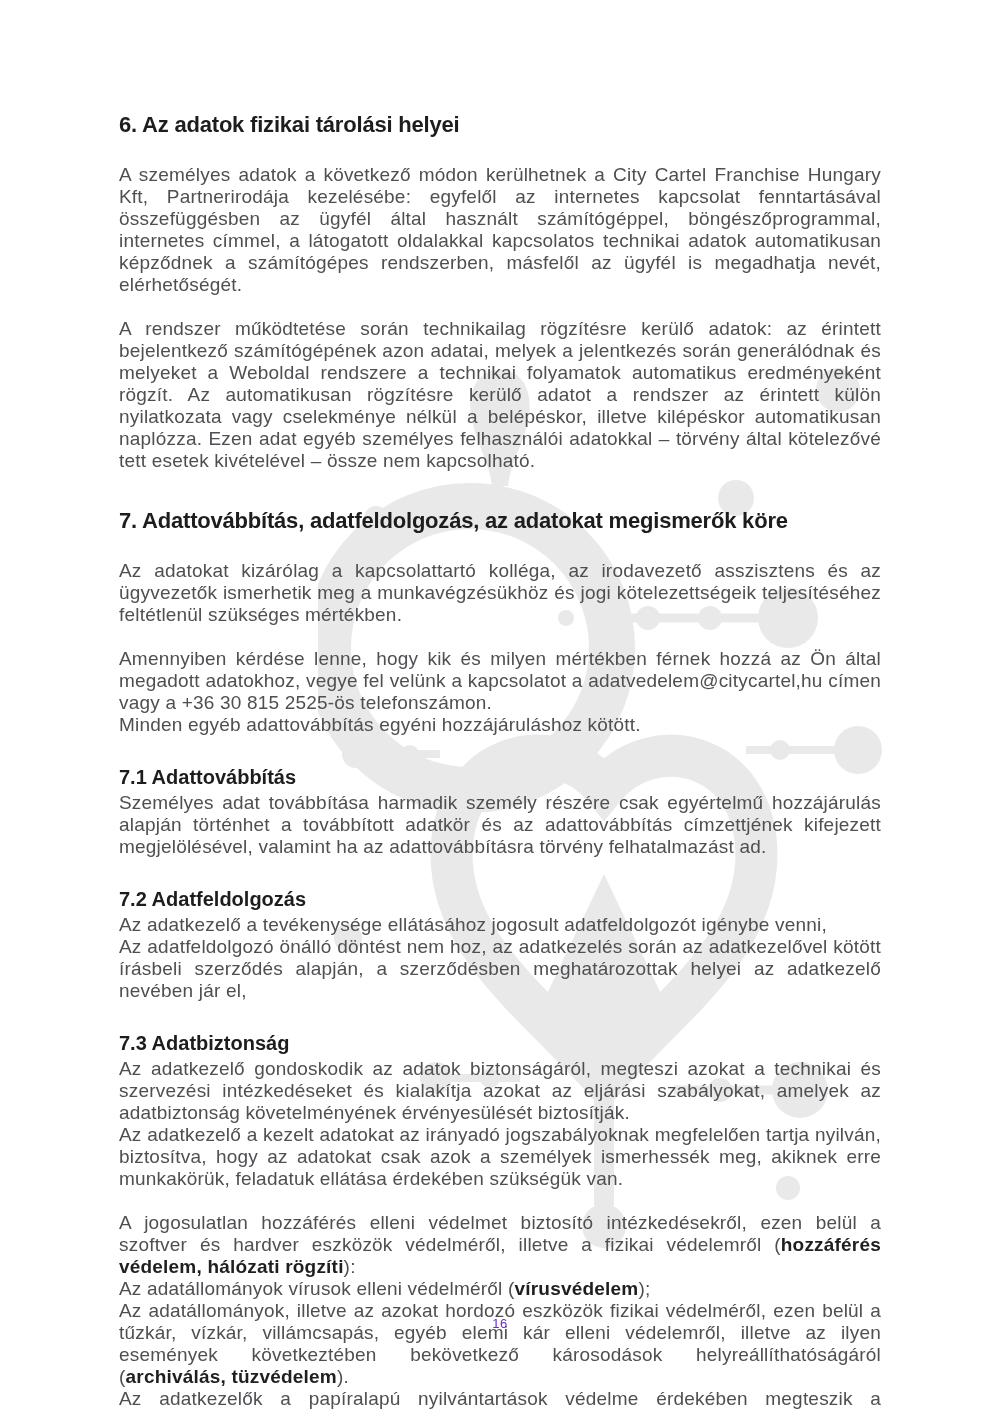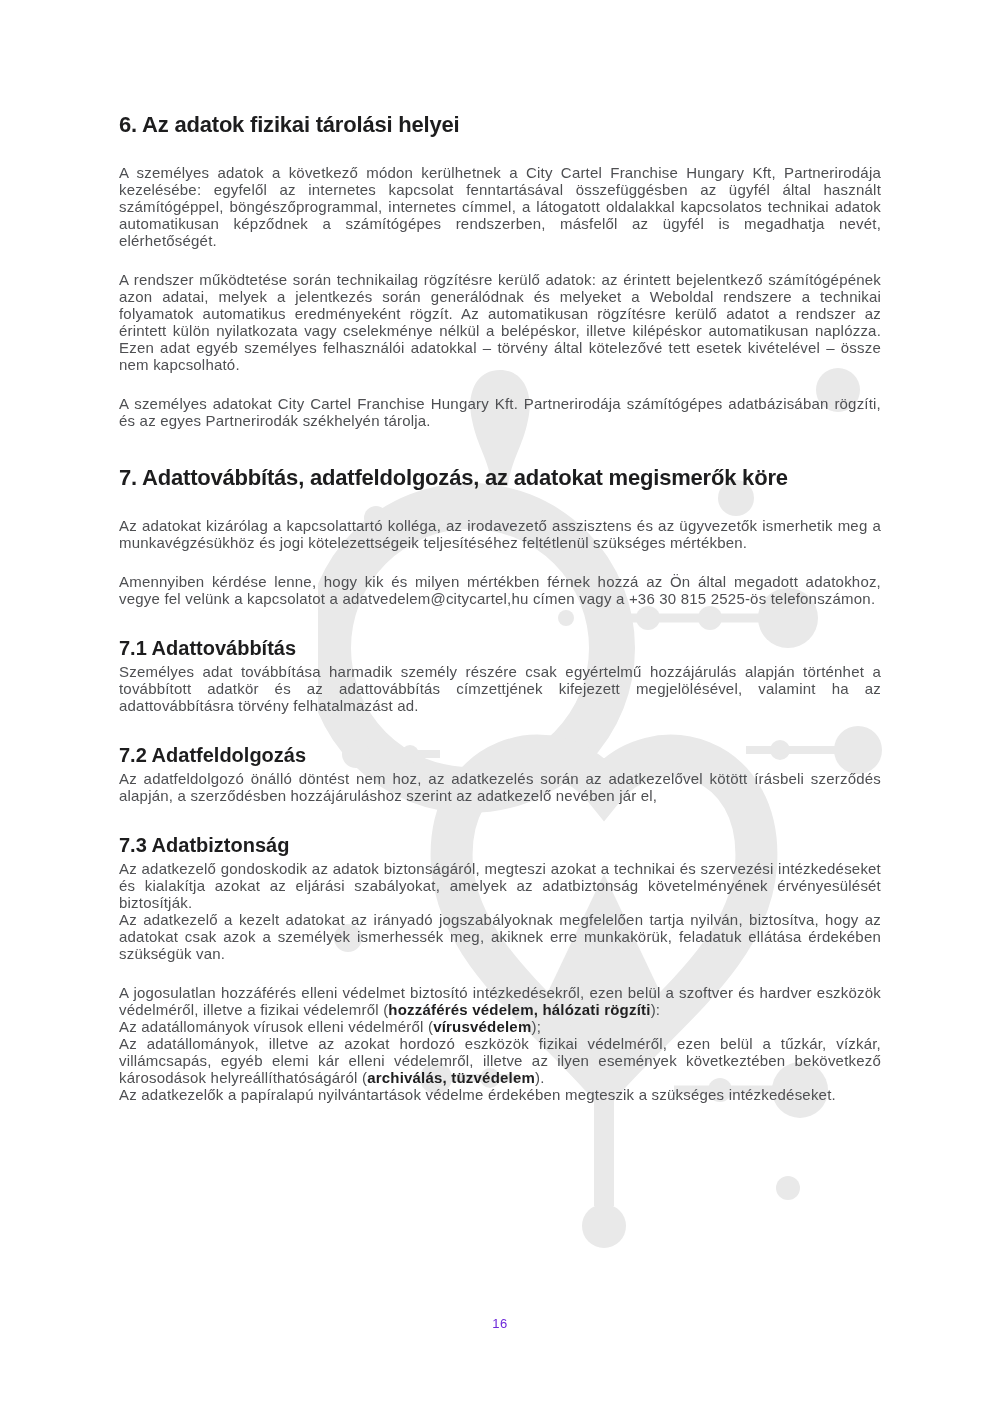--- a/index.html
+++ b/index.html
@@ -34,22 +34,22 @@
     margin:0 0 26px 0;
   }
   h1.sec7 { margin-top:36px; }
   h2 {
     font-size:20px;
     font-weight:700;
     color:#1d1d1e;
     margin:30px 0 3px 0;
   }
   p.para {
-    font-size:15px;
-    line-height:17px;
+    font-size:19px;
+    line-height:22px;
     letter-spacing:0.2px;
     text-align:justify;
     color:#4e4f52;
     margin:0 0 22px 0;
   }
   .tight p.para { margin:0; }
   .group-gap { height:22px; }
   p.para .b, strong {
     font-weight:700;
     color:#1f1f20;
@@ -115,36 +115,37 @@
       <circle cx="470" cy="870" r="12" stroke="none"></circle>
     </g>
   </svg>
 
   <main class="content">
 
     <h1>6. Az adatok fizikai tárolási helyei</h1>
 
     <p class="para">A személyes adatok a következő módon kerülhetnek a City Cartel Franchise Hungary Kft, Partnerirodája kezelésébe: egyfelől az internetes kapcsolat fenntartásával összefüggésben az ügyfél által használt számítógéppel, böngészőprogrammal, internetes címmel, a látogatott oldalakkal kapcsolatos technikai adatok automatikusan képződnek a számítógépes rendszerben, másfelől az ügyfél is megadhatja nevét, elérhetőségét.</p>
     <p class="para">A rendszer működtetése során technikailag rögzítésre kerülő adatok: az érintett bejelentkező számítógépének azon adatai, melyek a jelentkezés során generálódnak és melyeket a Weboldal rendszere a technikai folyamatok automatikus eredményeként rögzít. Az automatikusan rögzítésre kerülő adatot a rendszer az érintett külön nyilatkozata vagy cselekménye nélkül a belépéskor, illetve kilépéskor automatikusan naplózza. Ezen adat egyéb személyes felhasználói adatokkal – törvény által kötelezővé tett esetek kivételével – össze nem kapcsolható.</p>
-    <p class="para">A személyes adatokat City Cartel Franchise Hungary Kft. Partnerirodája számítógépes adatbázisában rögzíti, és az egyes Partnerirodák székhelyén tárolja.</p>
 
     <h1 class="sec7">7. Adattovábbítás, adatfeldolgozás, az adatokat megismerők köre</h1>
 
     <p class="para">Az adatokat kizárólag a kapcsolattartó kolléga, az irodavezető asszisztens és az ügyvezetők ismerhetik meg a munkavégzésükhöz és jogi kötelezettségeik teljesítéséhez feltétlenül szükséges mértékben.</p>
 
     <div class="tight">
       <p class="para">Amennyiben kérdése lenne, hogy kik és milyen mértékben férnek hozzá az Ön által megadott adatokhoz, vegye fel velünk a kapcsolatot a adatvedelem@citycartel,hu címen vagy a +36 30 815 2525-ös telefonszámon.</p>
+      <p class="para">Minden egyéb adattovábbítás egyéni hozzájáruláshoz kötött.</p>
     </div>
 
     <h2>7.1 Adattovábbítás</h2>
     <p class="para">Személyes adat továbbítása harmadik személy részére csak egyértelmű hozzájárulás alapján történhet a továbbított adatkör és az adattovábbítás címzettjének kifejezett megjelölésével, valamint ha az adattovábbításra törvény felhatalmazást ad.</p>
 
     <h2>7.2 Adatfeldolgozás</h2>
     <div class="tight">
-      <p class="para">Az adatfeldolgozó önálló döntést nem hoz, az adatkezelés során az adatkezelővel kötött írásbeli szerződés alapján, a szerződésben hozzájáruláshoz szerint az adatkezelő nevében jár el,</p>
+      <p class="para">Az adatkezelő a tevékenysége ellátásához jogosult adatfeldolgozót igénybe venni,</p>
+      <p class="para">Az adatfeldolgozó önálló döntést nem hoz, az adatkezelés során az adatkezelővel kötött írásbeli szerződés alapján, a szerződésben meghatározottak helyei az adatkezelő nevében jár el,</p>
     </div>
 
     <h2>7.3 Adatbiztonság</h2>
     <div class="tight">
       <p class="para">Az adatkezelő gondoskodik az adatok biztonságáról, megteszi azokat a technikai és szervezési intézkedéseket és kialakítja azokat az eljárási szabályokat, amelyek az adatbiztonság követelményének érvényesülését biztosítják.</p>
       <p class="para">Az adatkezelő a kezelt adatokat az irányadó jogszabályoknak megfelelően tartja nyilván, biztosítva, hogy az adatokat csak azok a személyek ismerhessék meg, akiknek erre munkakörük, feladatuk ellátása érdekében szükségük van.</p>
     </div>
 
     <div class="group-gap"></div>
 

